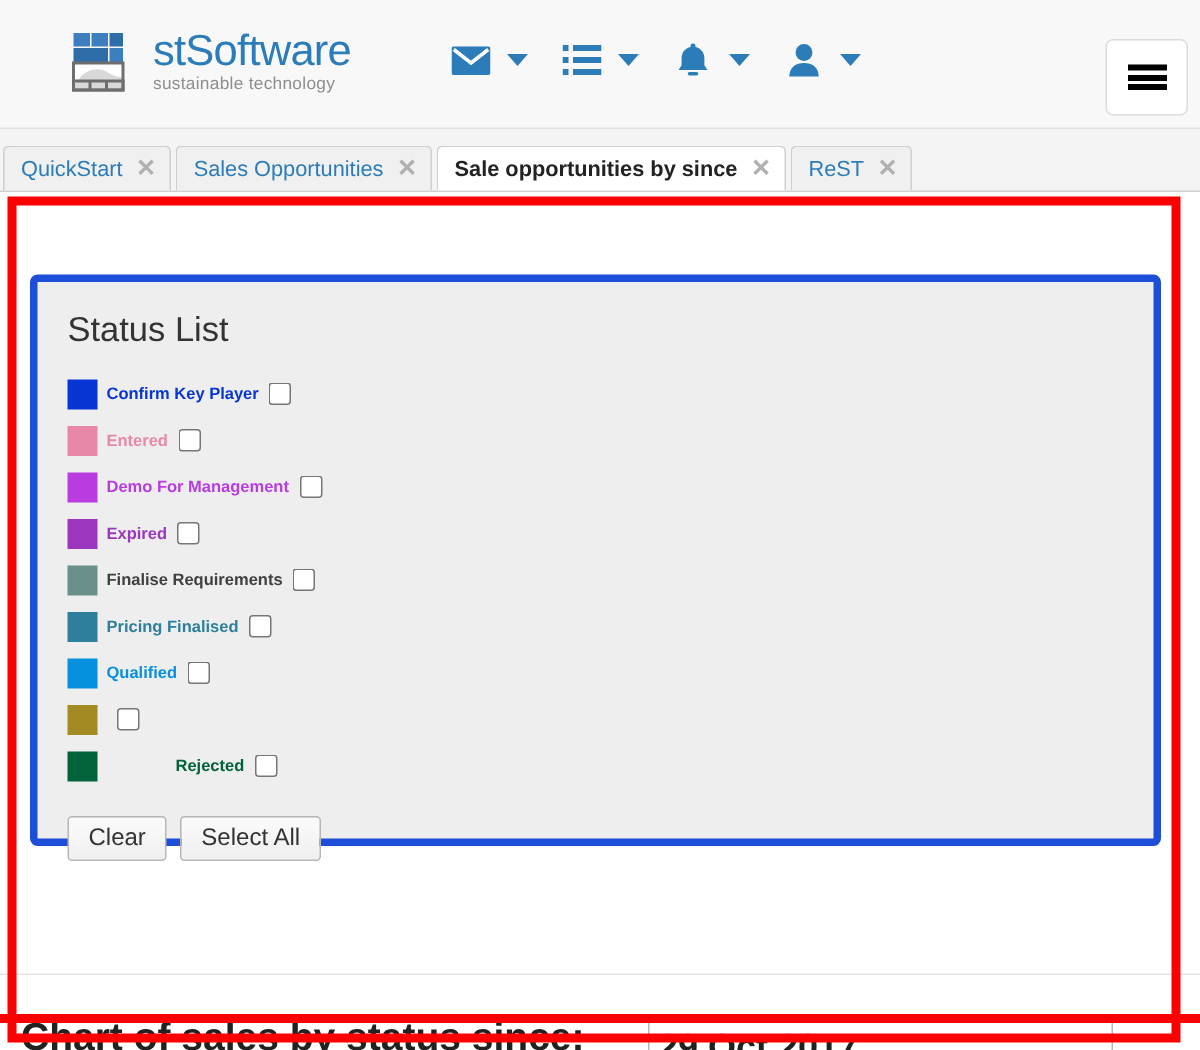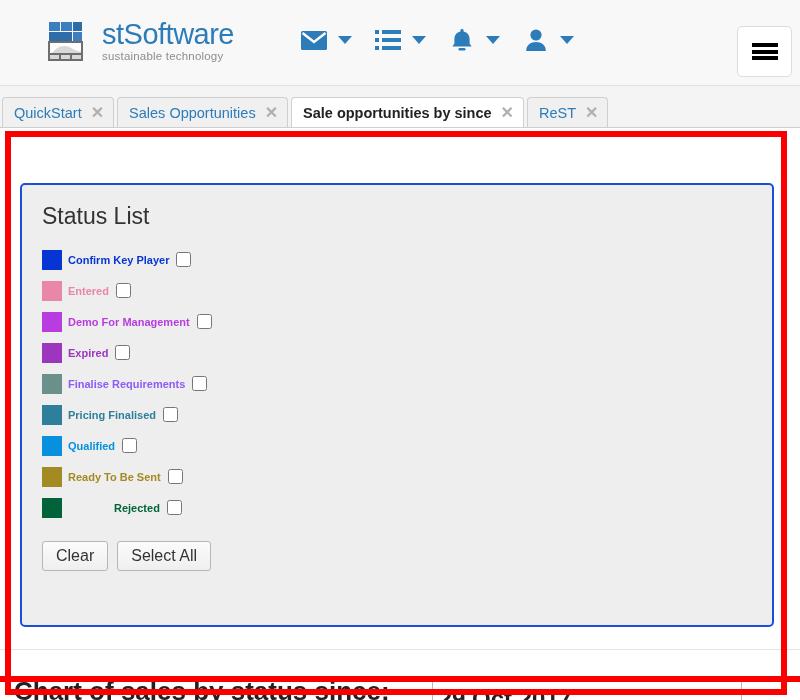--- a/index.html
+++ b/index.html
@@ -166,23 +166,23 @@
   #content-area {
     position: absolute;
     top: 128px; left: 0;
     width: 800px; height: 572px;
     background: #ffffff;
   }
 
   #status-panel {
     position: absolute;
     left: 20px; top: 55px;
-    width: 754px; height: 444px;
+    width: 754px; height: 381px;
     background: #eeeeee;
-    border: 2px solid #1d4ed8;
+    border: 5px solid #1d4ed8;
     border-radius: 5px;
     padding: 18px 20px 0 20px;
   }
   #status-panel-title {
     font-size: 23px;
     color: #333333;
     margin: 0 0 14px 0;
     font-weight: normal;
   }
 
@@ -384,36 +384,35 @@
           <span class="status-label" style="color: rgb(184, 60, 224);">Demo For Management</span>
           <input type="checkbox" class="status-check" style="">
         </div>
         <div class="status-row">
           <span class="status-swatch" style="background: rgb(156, 54, 191);"></span>
           <span class="status-label" style="color: rgb(156, 54, 191);">Expired</span>
           <input type="checkbox" class="status-check" style="">
         </div>
         <div class="status-row">
           <span class="status-swatch" style="background: rgb(107, 144, 139);"></span>
-          <span class="status-label" style="color: #8b5cf6;">Finalise Requirements</span>
+          <span class="status-label" style="color: #404040;">Finalise Requirements</span>
           <input type="checkbox" class="status-check" style="">
         </div>
         <div class="status-row">
           <span class="status-swatch" style="background: rgb(46, 127, 156);"></span>
           <span class="status-label" style="color: rgb(46, 127, 156);">Pricing Finalised</span>
           <input type="checkbox" class="status-check" style="">
         </div>
         <div class="status-row">
           <span class="status-swatch" style="background: rgb(6, 144, 222);"></span>
           <span class="status-label" style="color: rgb(6, 144, 222);">Qualified</span>
           <input type="checkbox" class="status-check" style="">
         </div>
         <div class="status-row">
           <span class="status-swatch" style="background: rgb(163, 138, 34);"></span>
-          <span class="status-label" style="color: rgb(163, 138, 34);">Ready To Be Sent</span>
           <input type="checkbox" class="status-check" style="">
         </div>
         <div class="status-row">
           <span class="status-swatch" style="background: rgb(0, 99, 58);"></span>
           <span class="status-label" style="color: rgb(0, 99, 58); margin-left: 46px;">Rejected</span>
           <input type="checkbox" class="status-check" style="">
         </div>
       </div>
 
     <div id="status-buttons">

